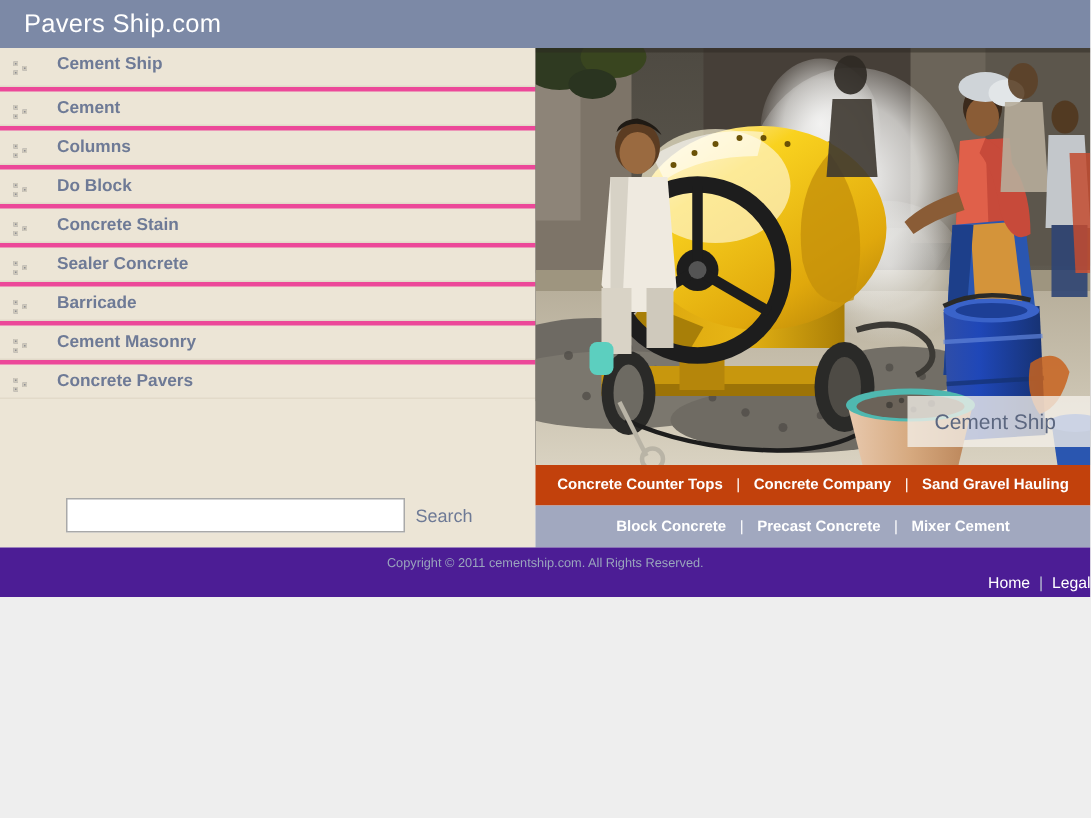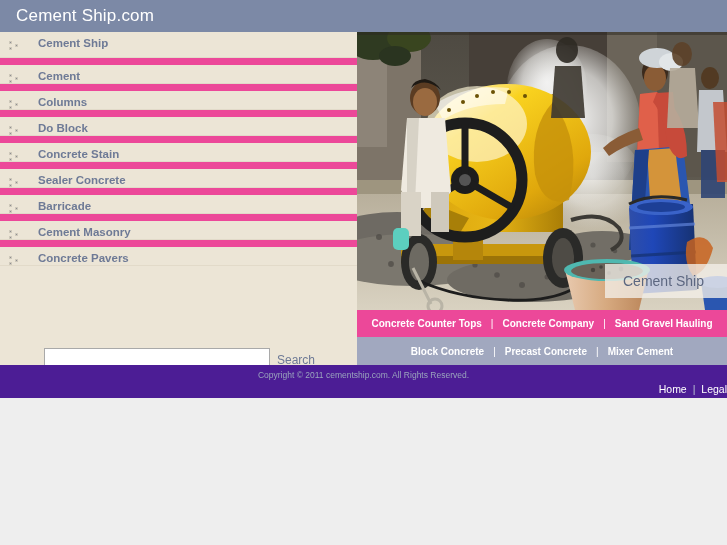--- a/index.html
+++ b/index.html
@@ -43,21 +43,21 @@
     position: absolute;
     left: 0; top: 0;
     width: 357px;
     list-style: none;
     margin: 0; padding: 0;
   }
   .nav-item {
     position: relative;
     height: 26px;
     border-bottom: 1px solid #e2dac9;
-    border-top: 7px solid #ec4899;
+    border-top: 3px solid #ec4899;
     cursor: pointer;
   }
   .nav-item:first-child { border-top: none; }
   .nav-bullet {
     position: absolute;
     left: 9px; top: 9px;
     width: 12px; height: 9px;
   }
   .nav-bullet i {
     position: absolute;
@@ -74,21 +74,21 @@
     left: 38px; top: 5px;
     font-size: 11.5px;
     font-weight: bold;
     color: #6e7a96;
     white-space: nowrap;
   }
 
   
   #search-row {
     position: absolute;
-    left: 0; top: 284px;
+    left: 0; top: 268px;
     width: 357px; height: 49px;
   }
   #search-input {
     position: absolute;
     left: 44px; top: 32px;
     width: 226px; height: 23px;
     background: #ffffff;
     border: 1px solid #a9a9a9;
     font-family: "Liberation Sans", sans-serif;
     font-size: 12px;
@@ -127,21 +127,21 @@
     font-size: 14px;
     color: #5c6780;
     white-space: nowrap;
   }
 
   
   #kwbar1 {
     position: absolute;
     left: 357px; top: 310px;
     width: 370px; height: 27px;
-    background: #ec4899;
+    background: #c2410c;
   }
   #kwbar2 {
     position: absolute;
     left: 357px; top: 337px;
     width: 370px; height: 28px;
     background: #a1a8bf;
   }
   .kw-inner {
     position: absolute;
     left: 0; top: 0;
@@ -197,21 +197,21 @@
     color: #b9c1d2;
     padding: 0 3px;
   }
 </style>
 </head>
 <body>
 
 <div id="page">
 
   <div id="header">
-    <div id="site-title">Cement Ship.com</div>
+    <div id="site-title">Pavers Ship.com</div>
   </div>
 
   <div id="left-col">
 
     <ul id="nav-list">
       <li class="nav-item">
         <span class="nav-bullet">
             <i class="d1"></i>
             <i class="d2"></i>
             <i class="d3"></i>

